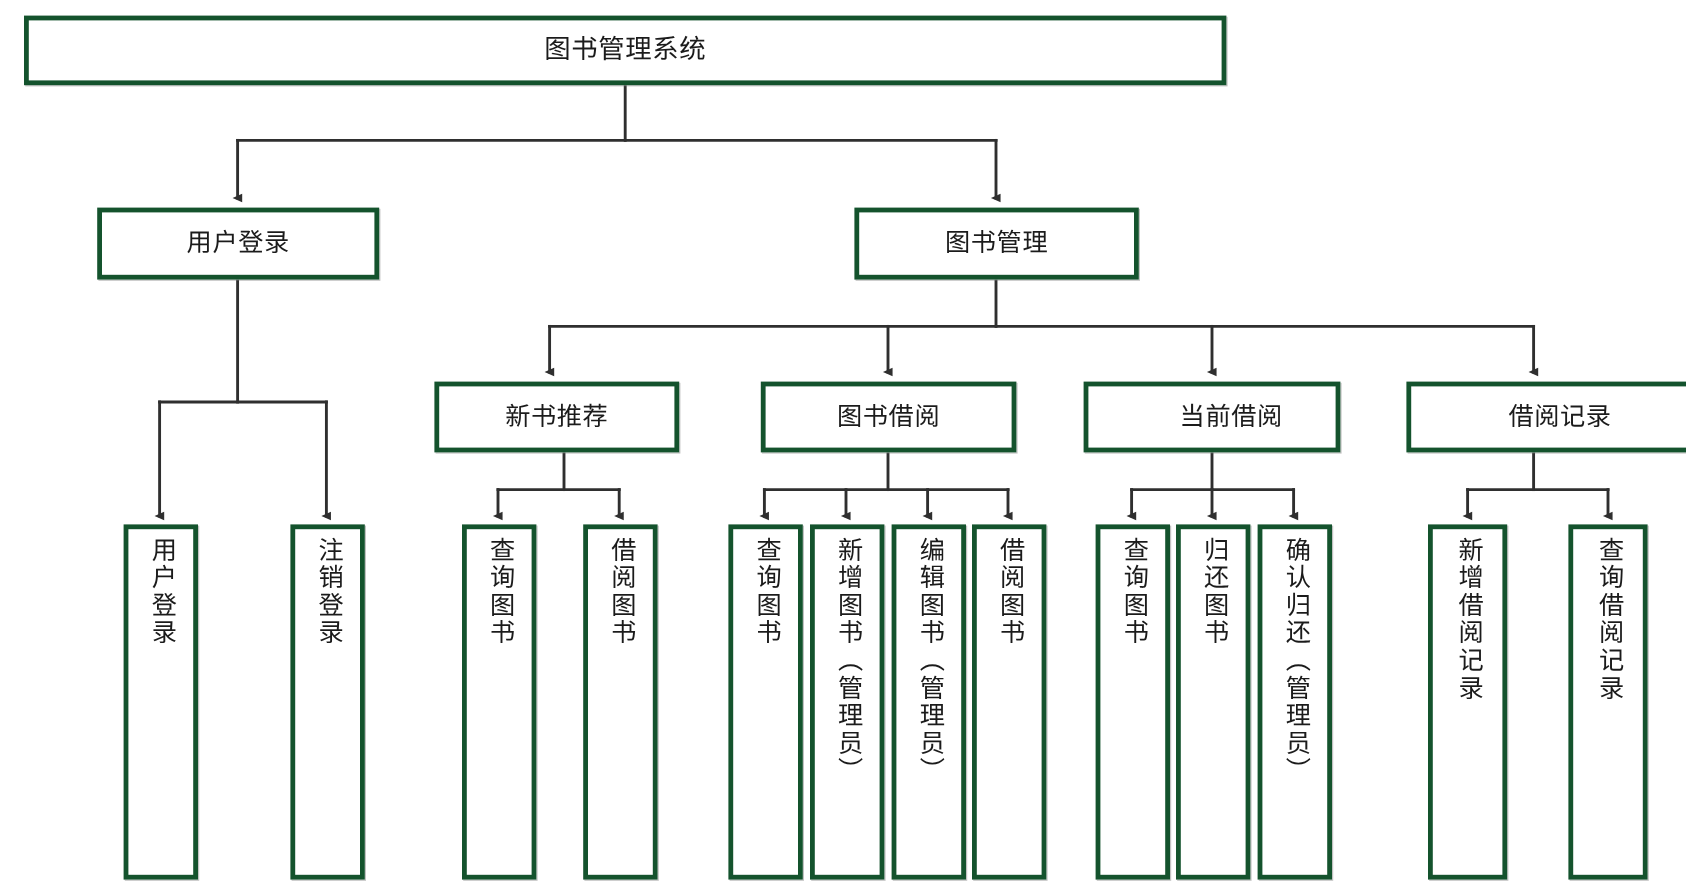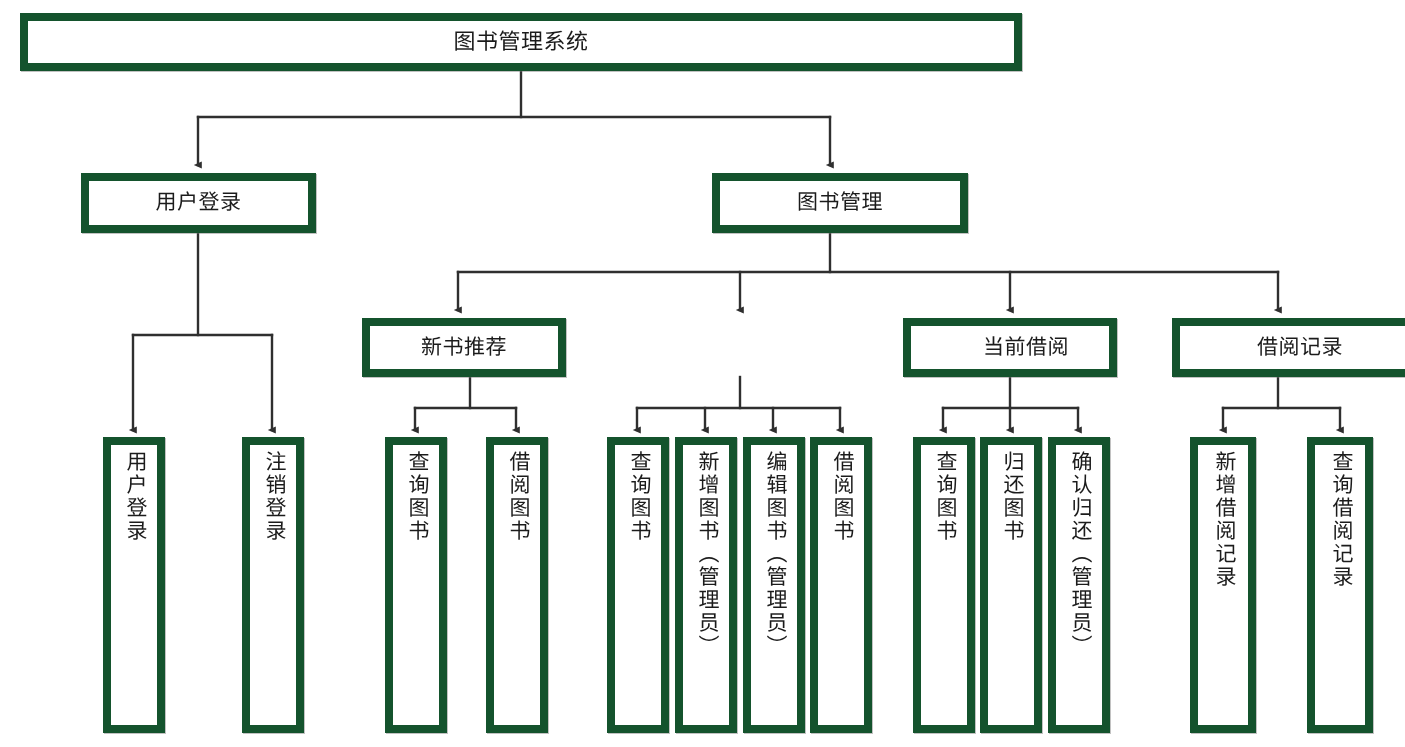--- a/index.html
+++ b/index.html
@@ -22,21 +22,21 @@
     position: absolute;
     left: 0;
     top: 0;
     width: 1405px;
     height: 747px;
     pointer-events: none;
   }
   .node {
     position: absolute;
     box-sizing: border-box;
-    border: 8px solid #14532d;
+    border: 4px solid #14532d;
     background: #ffffff;
     display: flex;
     align-items: center;
     justify-content: center;
     box-shadow: 1px 1px 0 rgba(120,120,120,0.45);
   }
   .node-label {
     color: #1b1b1b;
     letter-spacing: 0.5px;
     white-space: nowrap;
@@ -129,28 +129,31 @@
   </svg>
 
   <div class="node horiz root" style="left:20px; top:13px; width:1002px; height:58px;">
     <span class="node-label">图书管理系统</span>
   </div>
 
   <div class="node horiz" style="left:81px; top:173px; width:235px; height:60px;">
     <span class="node-label">用户登录</span>
   </div>
 
-  <div class="node horiz" style="left:712px; top:173px; width:256px; height:60px;">
+  <div class="node horiz" style="left:712px; top:173px; width:237px; height:60px;">
     <span class="node-label">图书管理</span>
   </div>
 
   <div class="node horiz" style="left:362px; top:318px; width:204px; height:59px;">
     <span class="node-label">新书推荐</span>
   </div>
 
+  <div class="node horiz" style="left:634px; top:318px; width:213px; height:59px;">
+    <span class="node-label">图书借阅</span>
+  </div>
 
   <div class="node horiz" style="left:903px; top:318px; width:214px; height:59px;padding-left:32px;">
     <span class="node-label">当前借阅</span>
   </div>
 
   <div class="node horiz" style="left:1172px; top:318px; width:256px; height:59px;">
     <span class="node-label">借阅记录</span>
   </div>
 
   <div class="node vert" style="left:103px; top:437px; width:62px; height:296px;">

